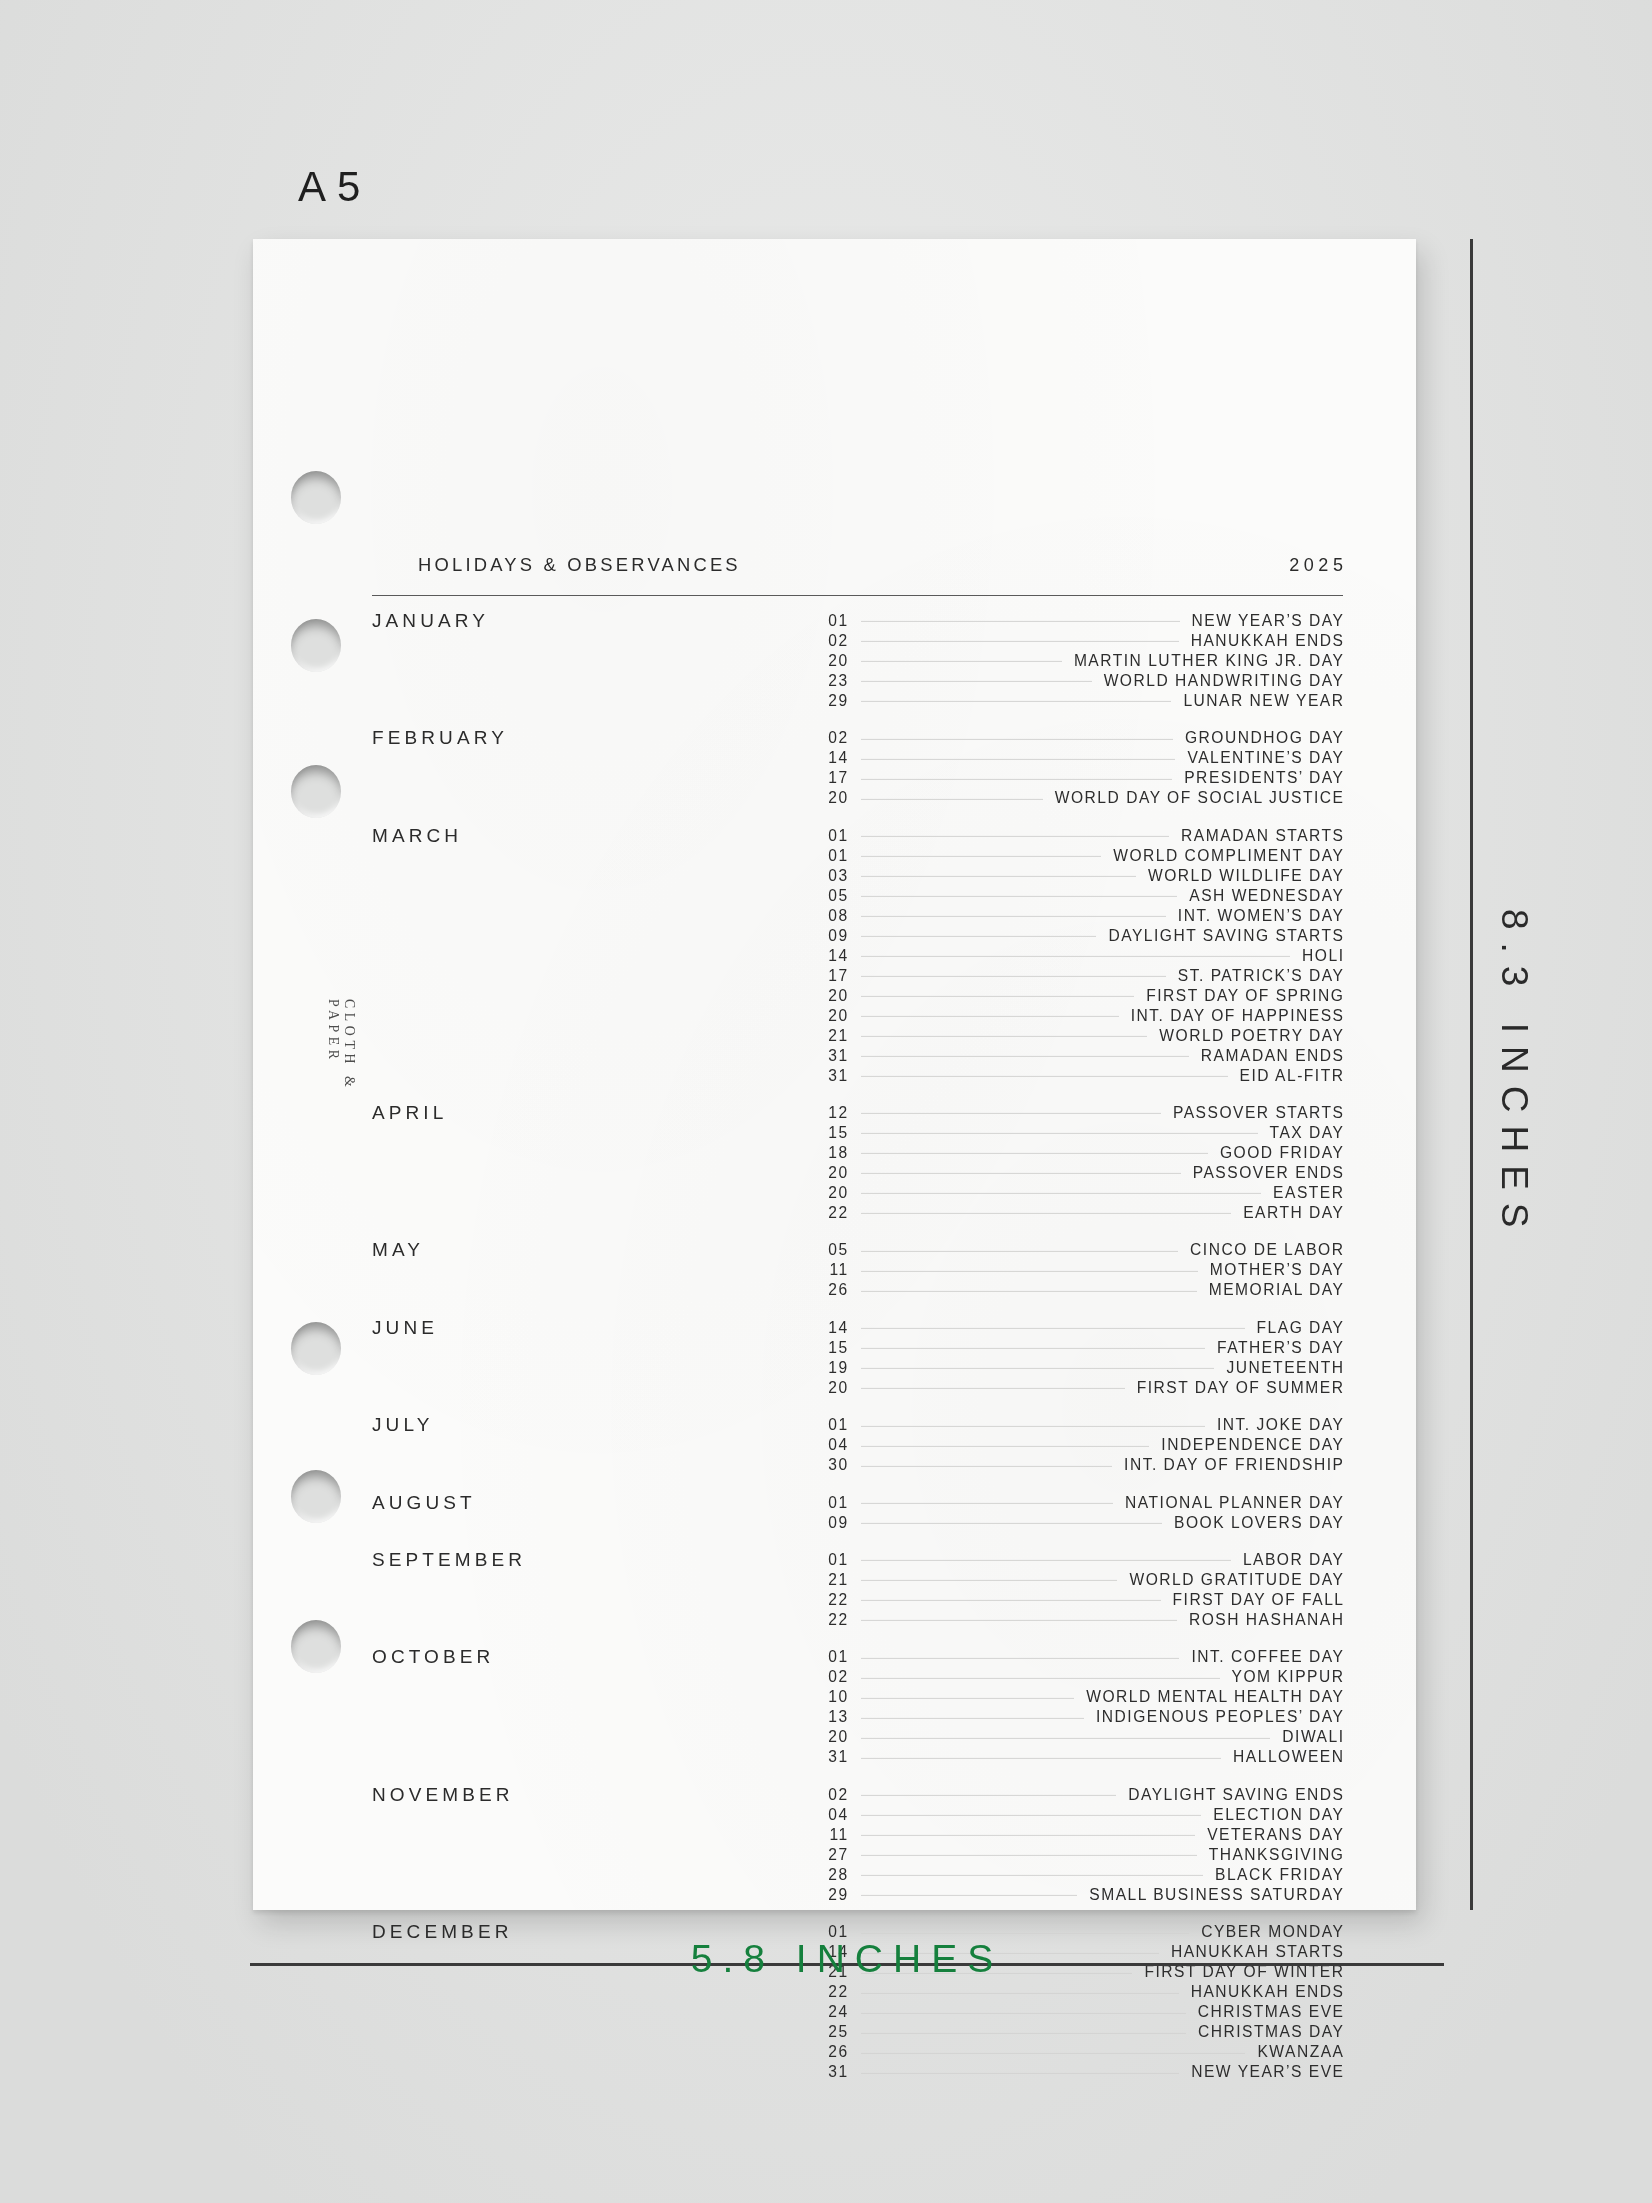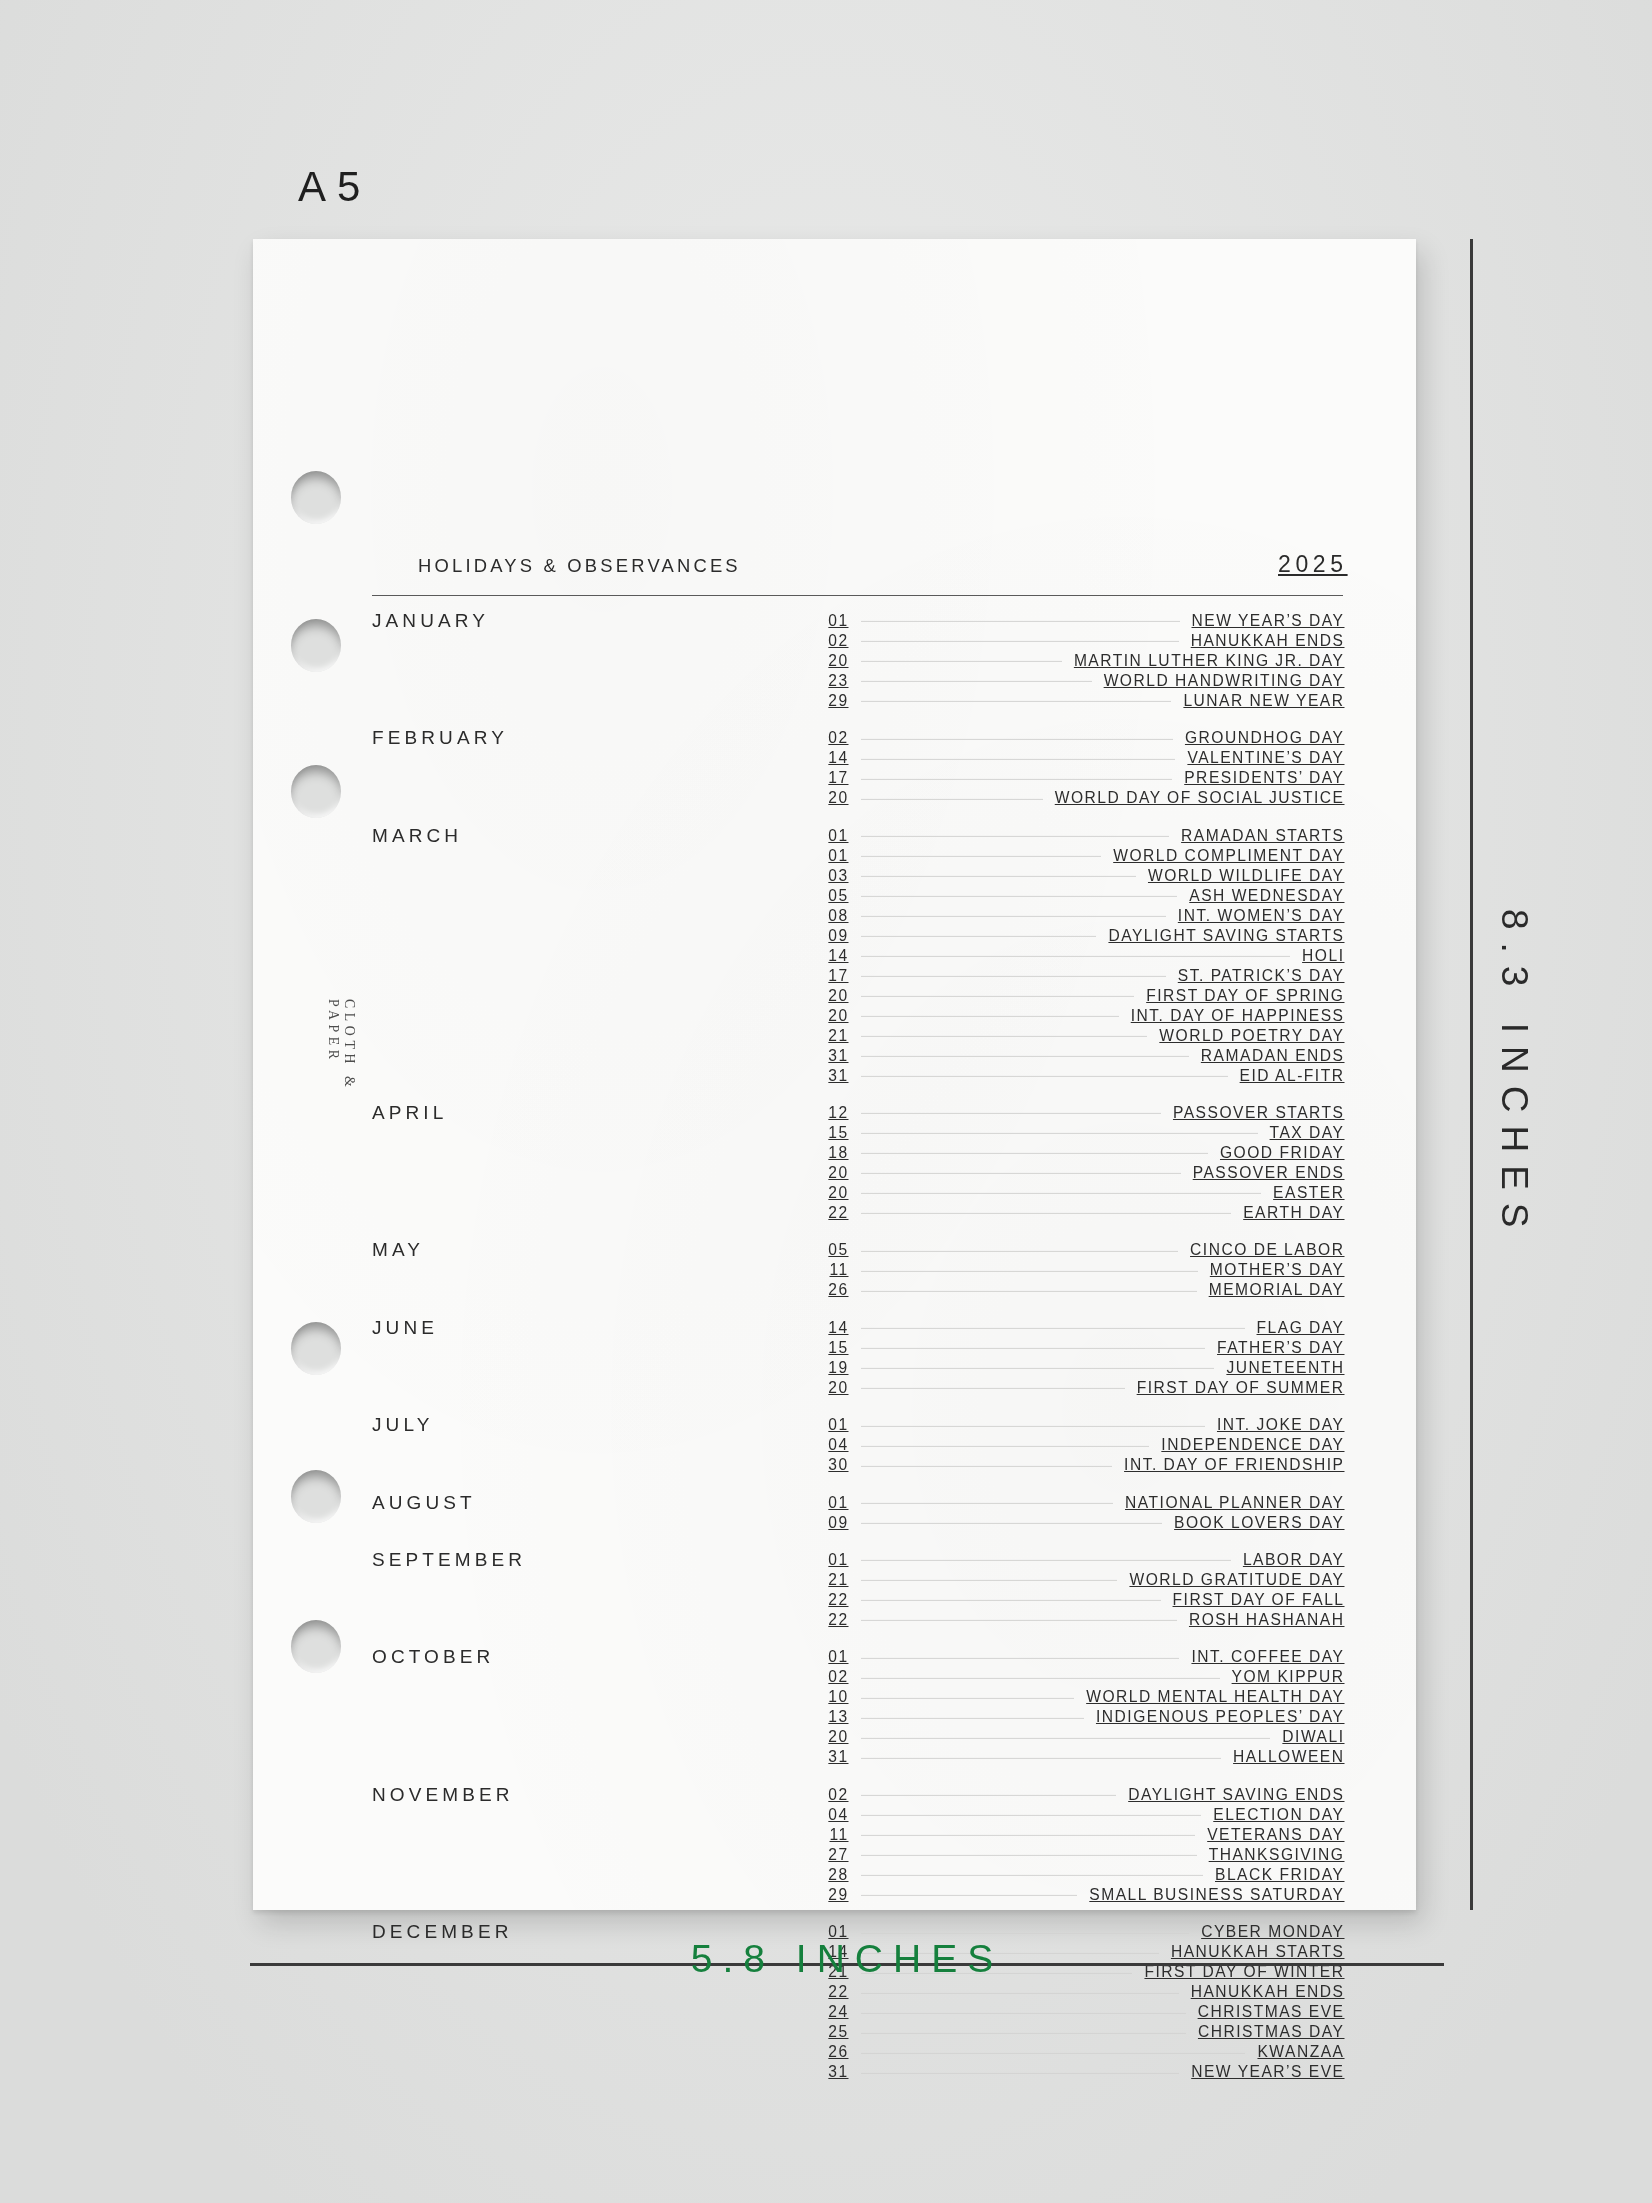--- a/index.html
+++ b/index.html
@@ -36,23 +36,23 @@
   .hole-4{top:1083px} .hole-5{top:1231px} .hole-6{top:1381px}
   .brand-vertical {
     position:absolute; left:72px; top:760px; height:156px;
     writing-mode:vertical-rl;
     font-family:"Liberation Serif","DejaVu Serif",serif;
     font-size:13.8px; letter-spacing:4.6px; color:#4d4d4d;
   }
   .content { position:absolute; left:119px; right:73px; top:312px; }
   .header-row { display:flex; justify-content:space-between; align-items:baseline; line-height:27.5px;margin-left:46px; }
   .header-title { font-size:18.4px; letter-spacing:3.2px; color:#2b2b2b; }
-  .header-year  { font-size:23px; letter-spacing:4.6px; margin-right:-4.6px; color:#2b2b2b;text-decoration:underline; }
+  .header-year  { font-size:18px; letter-spacing:4.6px; margin-right:-4.6px; color:#2b2b2b; }
   .header-rule  { margin-top:15.6px; border-top:1.8px solid #5a5a5a; }
-  .months { margin-top:14.7px;text-decoration:underline; }
+  .months { margin-top:14.7px; }
   .month-section { position:relative; margin-bottom:17.4px; }
   .month-label {
     position:absolute; left:0; top:0; line-height:20px;
     font-size:19px; letter-spacing:4.1px; color:#2b2b2b; white-space:nowrap;
   }
   .entries { margin-left:449px; }
   .entry-row { display:flex; align-items:baseline; height:20px; line-height:20px; }
   .entry-date {
     flex:0 0 27.5px; text-align:right; font-size:15.6px; letter-spacing:1.4px; color:#2d2d2d;
   }

